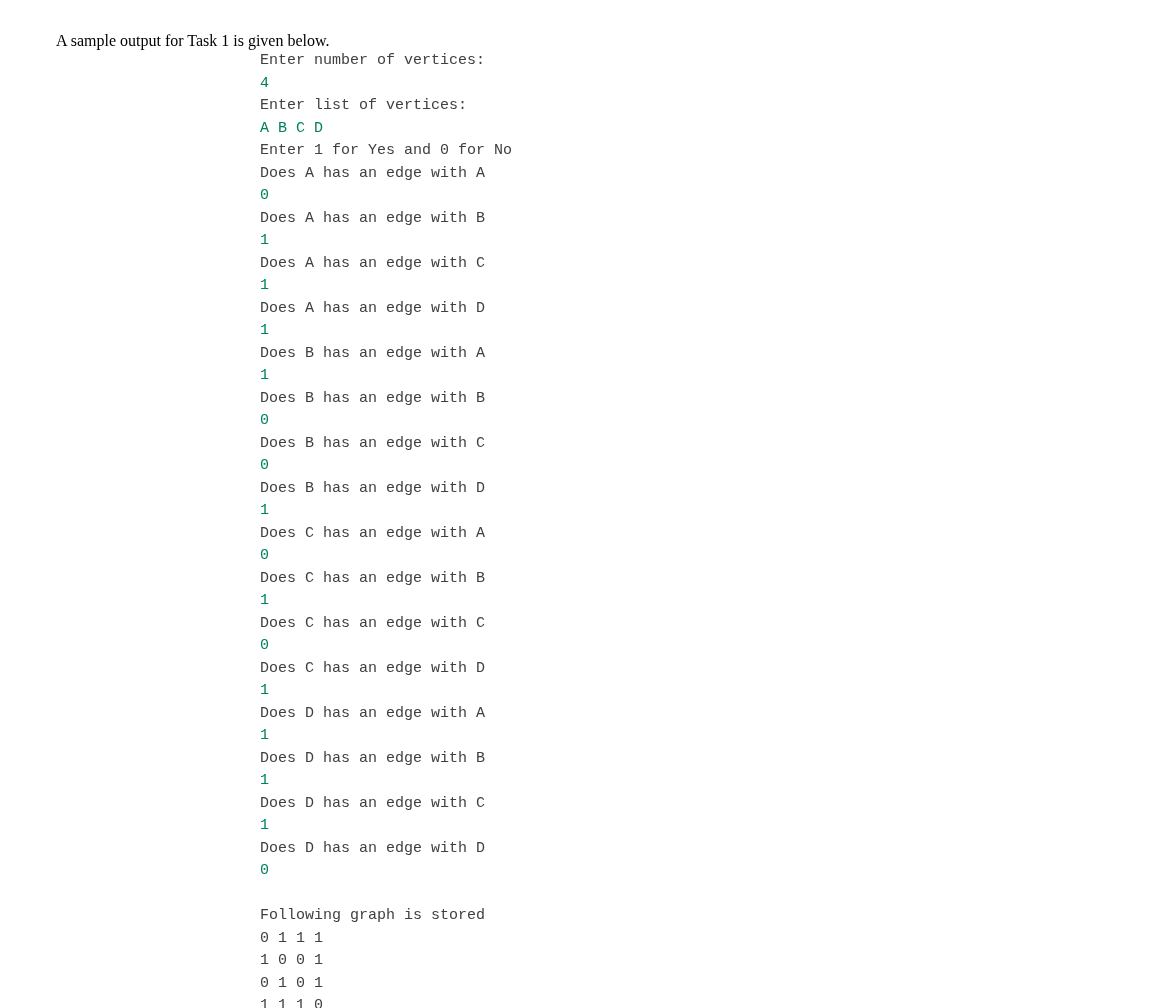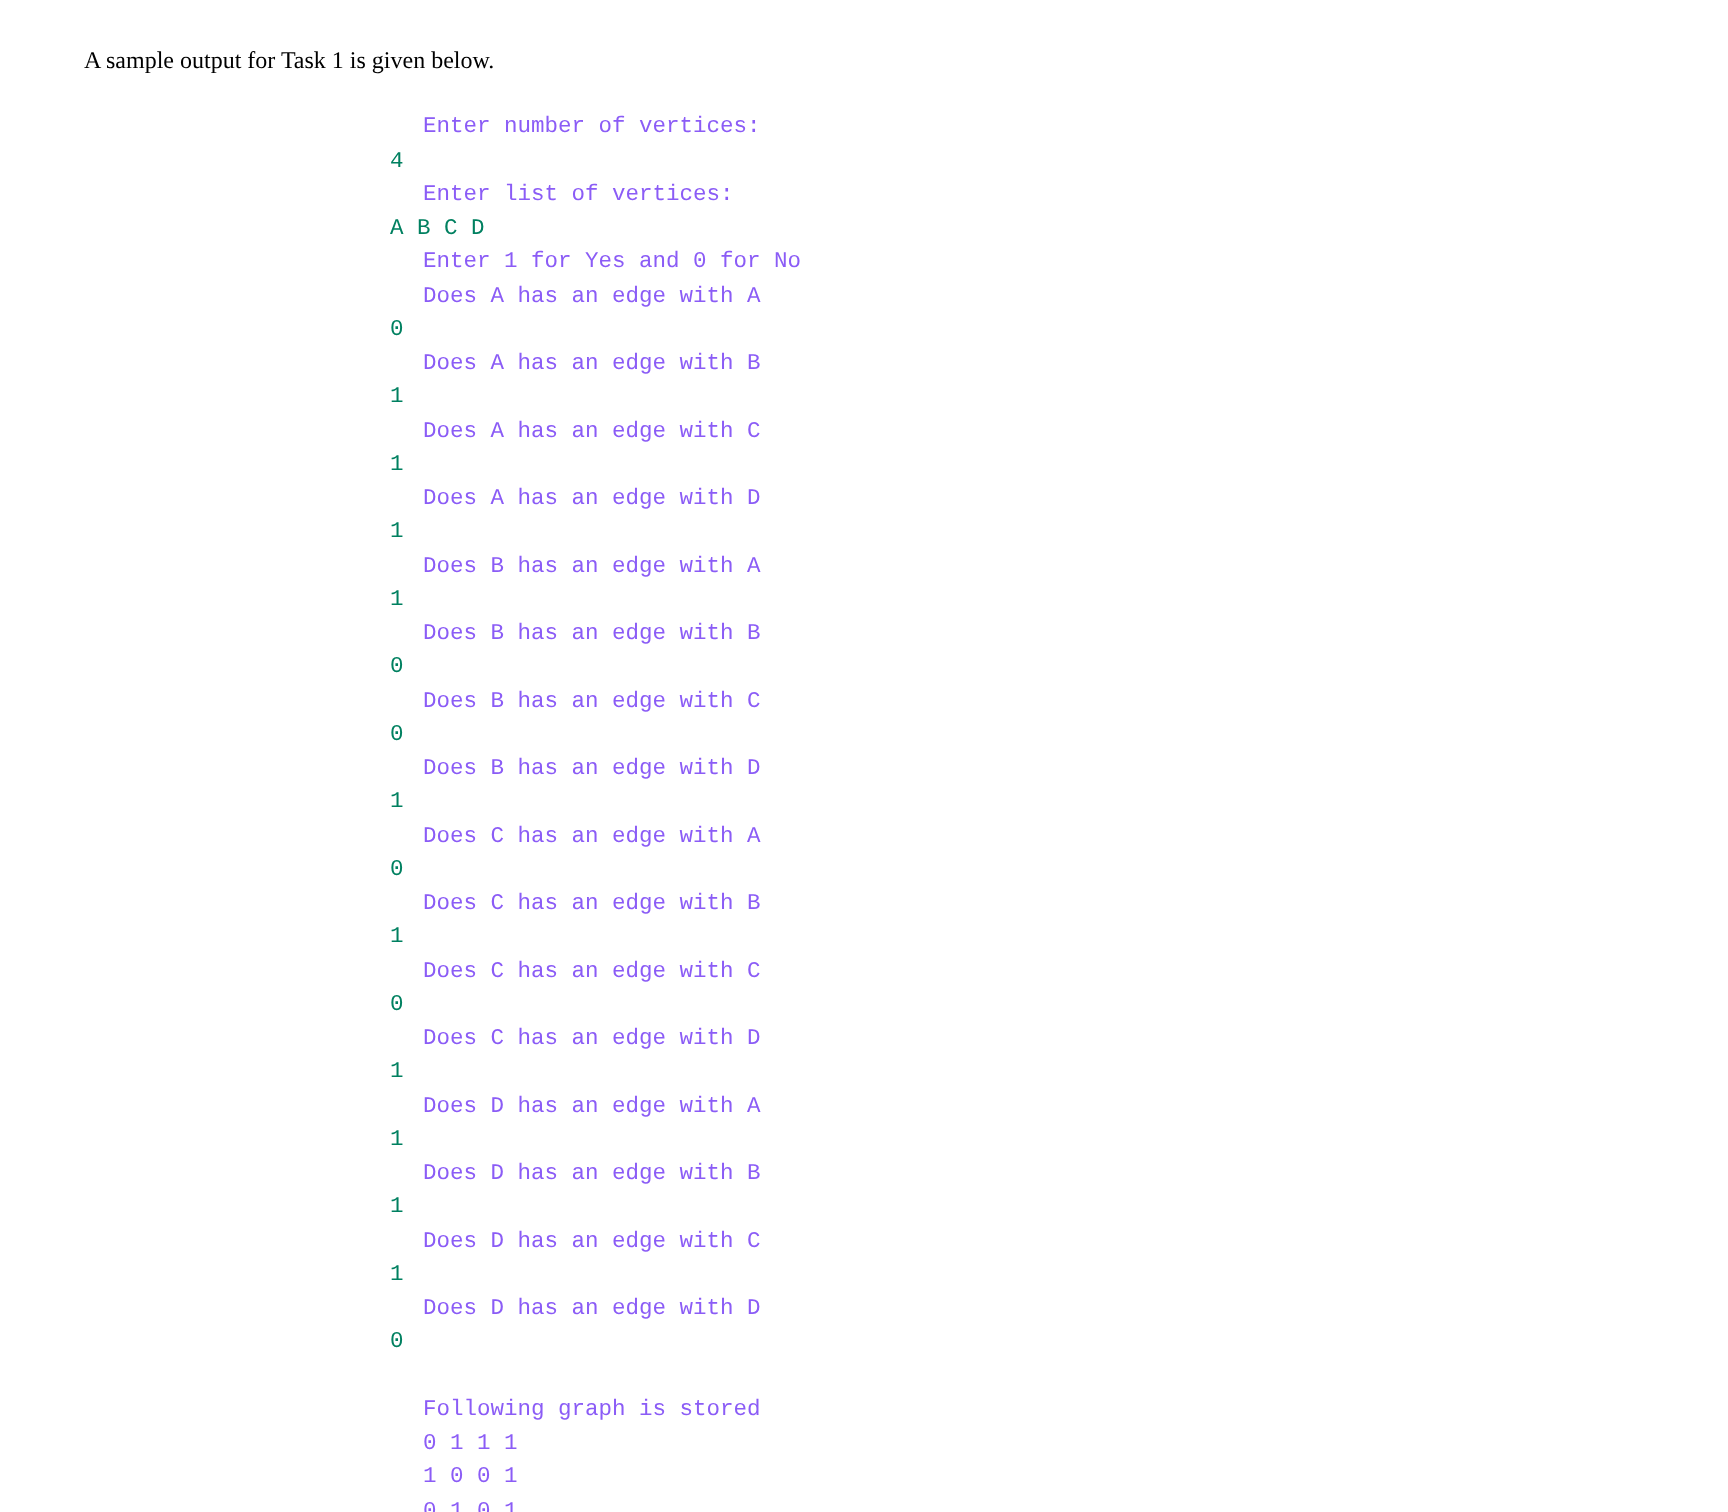--- a/index.html
+++ b/index.html
@@ -6,30 +6,30 @@
       font-family: "Times New Roman", Times, serif;
       font-size: 16px;
       color: #000;
       background: #fff;
       margin: 0;
       padding: 32px 56px;
       width: 1152px;
       box-sizing: border-box;
     }
     .intro {
-      margin-bottom: 24px;
+      margin-bottom: 0;
     }
     .code-block {
       font-family: Consolas, "Courier New", monospace;
       font-size: 15px;
       line-height: 1.5;
       margin-left: 204px;
       white-space: pre;
     }
-    .prompt { color: #8b5cf6; margin-left: 22px; }
+    .prompt { color: #404040; }
     .input { color: #008060; }
     .line { display: block; }
   </style>
 </head>
 <body>
 
 <div class="intro">A sample output for Task 1 is given below.</div>
 
 <div class="code-block" id="code-block"><span class="line prompt">Enter number of vertices:</span><span class="line input">4</span><span class="line prompt">Enter list of vertices:</span><span class="line input">A B C D</span><span class="line prompt">Enter 1 for Yes and 0 for No</span><span class="line prompt">Does A has an edge with A</span><span class="line input">0</span><span class="line prompt">Does A has an edge with B</span><span class="line input">1</span><span class="line prompt">Does A has an edge with C</span><span class="line input">1</span><span class="line prompt">Does A has an edge with D</span><span class="line input">1</span><span class="line prompt">Does B has an edge with A</span><span class="line input">1</span><span class="line prompt">Does B has an edge with B</span><span class="line input">0</span><span class="line prompt">Does B has an edge with C</span><span class="line input">0</span><span class="line prompt">Does B has an edge with D</span><span class="line input">1</span><span class="line prompt">Does C has an edge with A</span><span class="line input">0</span><span class="line prompt">Does C has an edge with B</span><span class="line input">1</span><span class="line prompt">Does C has an edge with C</span><span class="line input">0</span><span class="line prompt">Does C has an edge with D</span><span class="line input">1</span><span class="line prompt">Does D has an edge with A</span><span class="line input">1</span><span class="line prompt">Does D has an edge with B</span><span class="line input">1</span><span class="line prompt">Does D has an edge with C</span><span class="line input">1</span><span class="line prompt">Does D has an edge with D</span><span class="line input">0</span><span class="line prompt">&nbsp;</span><span class="line prompt">Following graph is stored</span><span class="line prompt">0 1 1 1</span><span class="line prompt">1 0 0 1</span><span class="line prompt">0 1 0 1</span><span class="line prompt">1 1 1 0</span></div>
 

